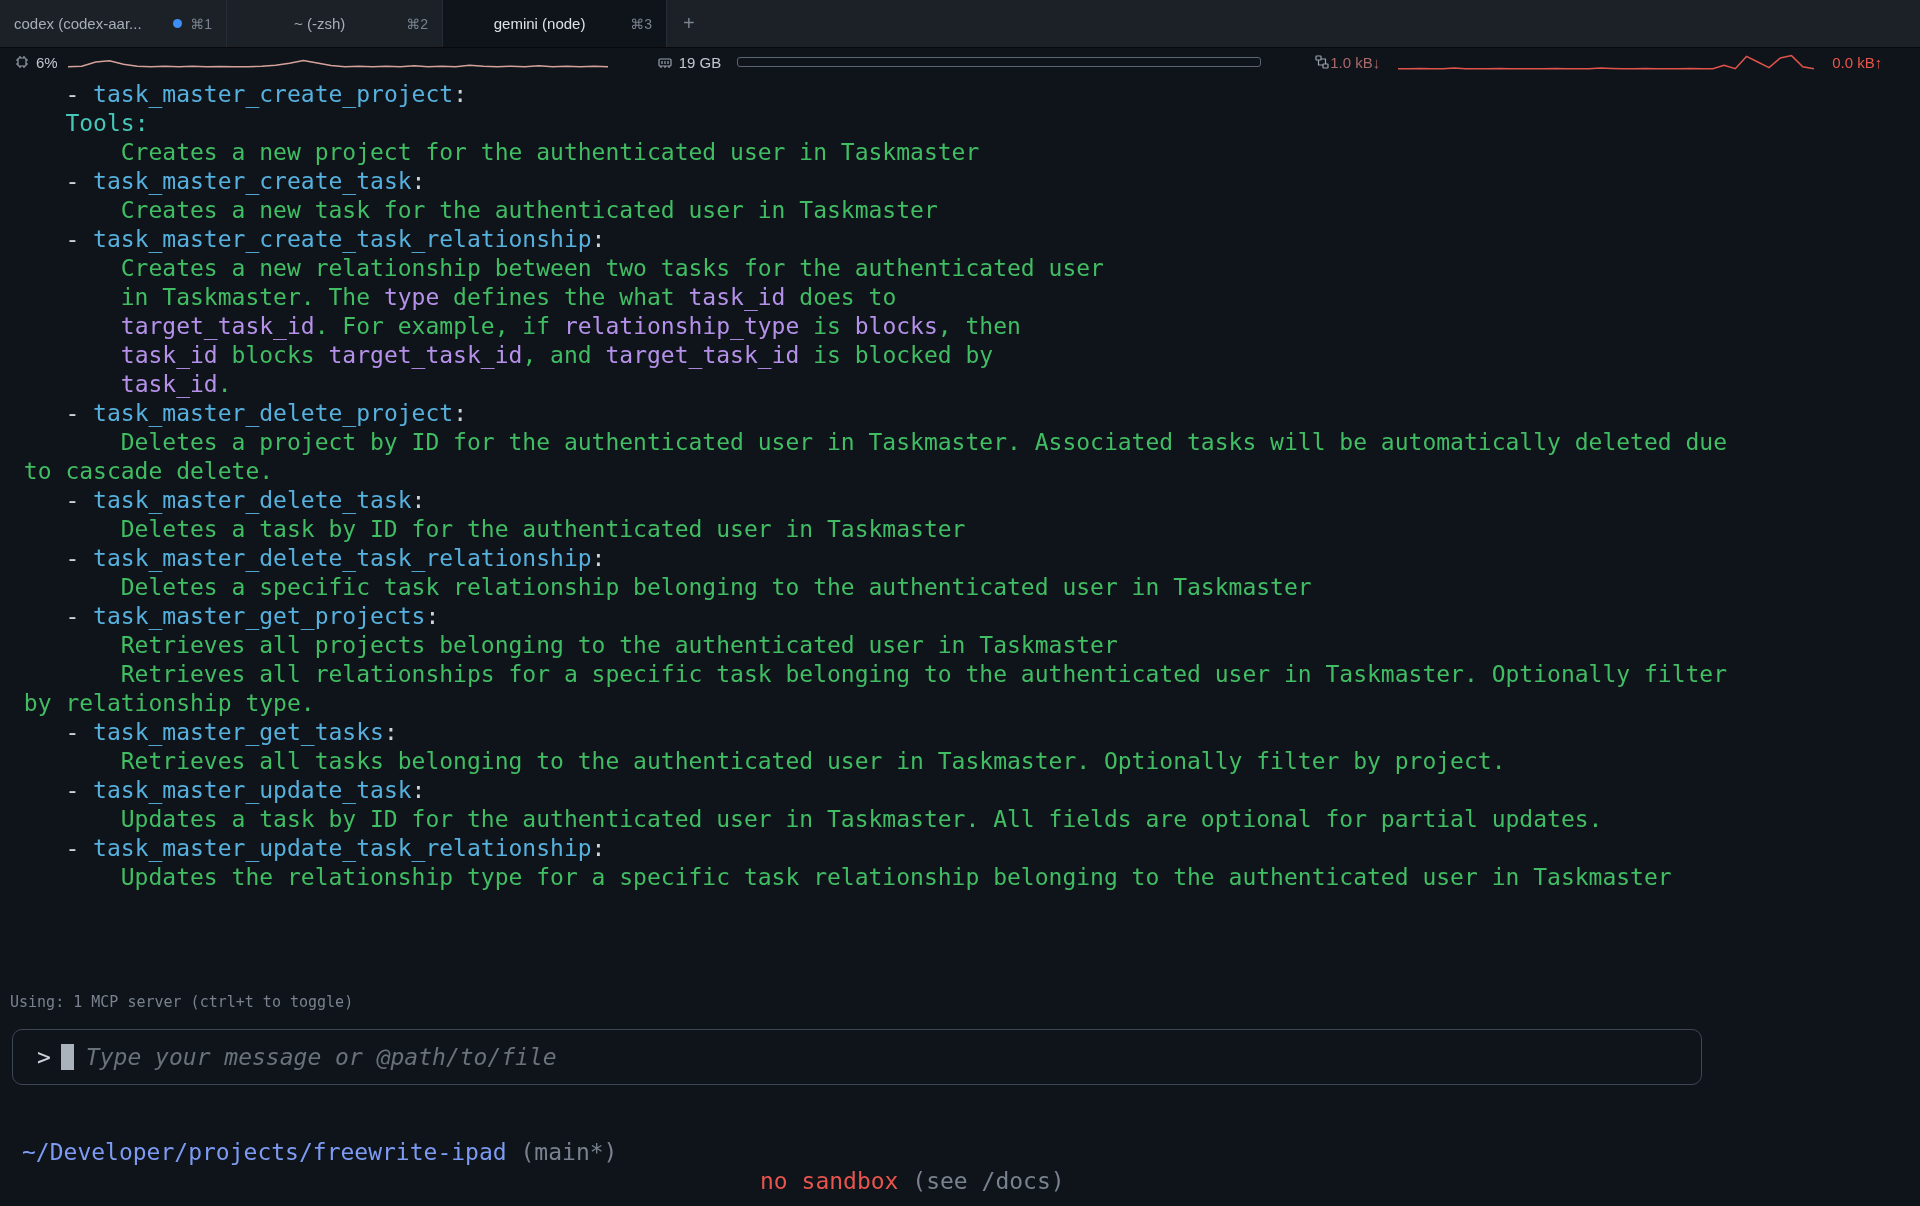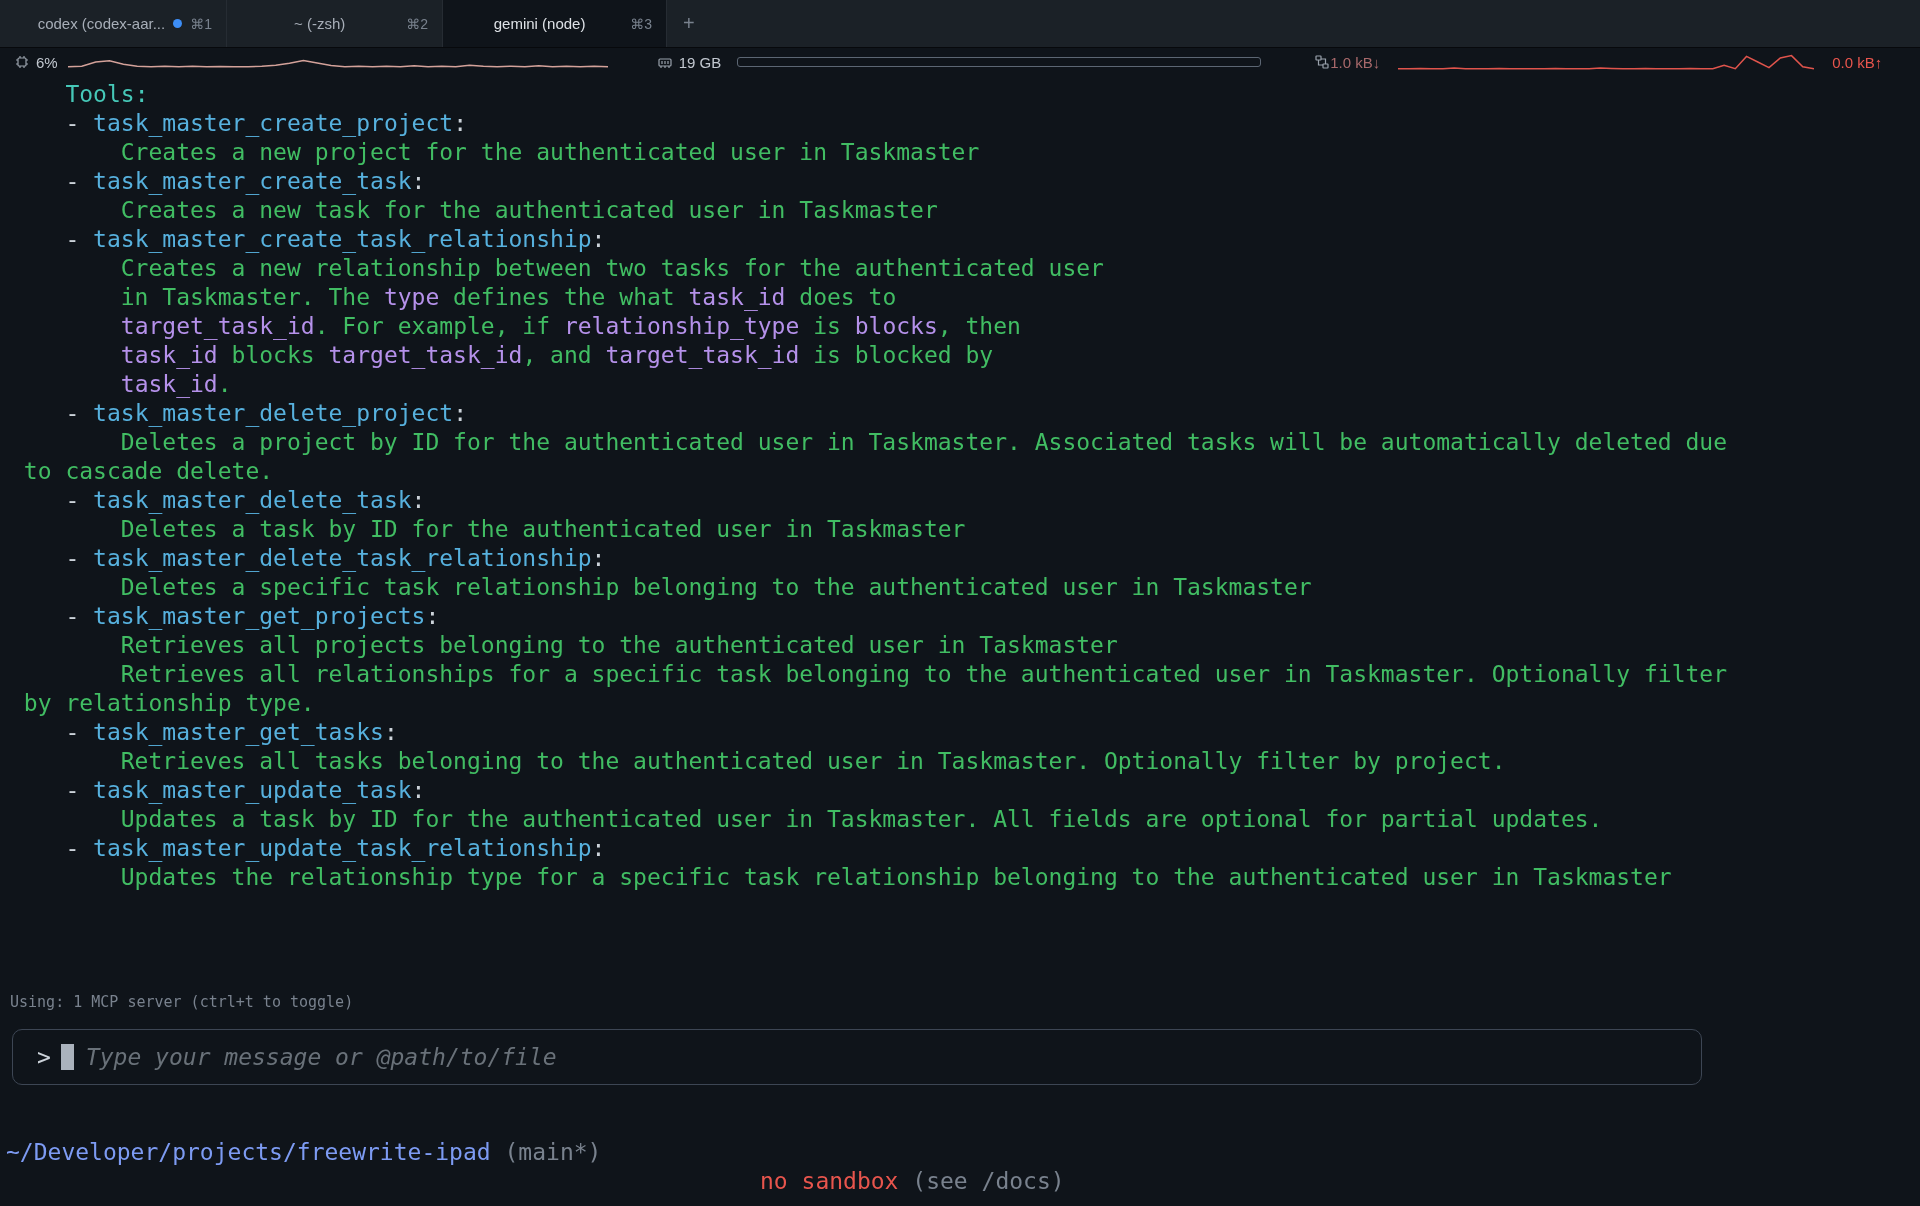--- a/index.html
+++ b/index.html
@@ -9,21 +9,21 @@
   .window { width:1920px; height:1206px; display:flex; flex-direction:column; background:var(--bg); }
 
   
   .tabbar { height:48px; background:var(--tabbar_bg); display:flex; align-items:stretch;
             font-family:"Liberation Sans",sans-serif; font-size:15px; border-bottom:1px solid #07090c; }
   .tab { display:flex; align-items:center; padding:0 14px; gap:8px; border-right:1px solid #262c33; cursor:default; }
   .tab-codex { width:227px; }
   .tab-zsh { width:216px;justify-content:space-between; }
   .tab-gemini { width:224px; }
   .tab .tab-title { color:var(--tabtext); overflow:hidden; white-space:nowrap; flex:1; text-align:center; }
-  .tab-codex .tab-title { text-align:right; }
+  .tab-codex .tab-title { text-align:left; }
   .tab .tab-shortcut { color:var(--dim); font-size:14px; }
   .tab.active { background:var(--bg); }
   .tab.active .tab-title { color:var(--tabtext_active); }
   .tab-dot { width:9px; height:9px; border-radius:50%; background:var(--dot); flex:0 0 auto; }
   .tab-new { display:flex; align-items:center; padding:0 16px; color:var(--dim); font-size:20px; }
 
   
   .statusbar { height:28px; display:flex; align-items:center; padding-left:14px;
                font-family:"Liberation Sans",sans-serif; font-size:15px; color:var(--statustext); background:var(--bg); }
   .sb-icon { display:inline-flex; width:16px; height:16px; flex:0 0 auto; }
@@ -45,21 +45,21 @@
   .c-red{color:var(--red)} .c-path{color:var(--path)}
 
   
   .mcp { margin:96px 0 0 10px; font-size:15px; line-height:29px; color:var(--dim); white-space:pre; }
   .inputbox { margin:12px 0 0 12px; width:1690px; height:56px; border:1px solid var(--box_border);
               border-radius:10px; display:flex; align-items:center; padding-left:24px; font-size:23px; }
   .prompt { color:var(--fg); }
   .cursor { display:inline-block; width:13px; height:26px; background:var(--cursor); margin-left:10px; }
   .placeholder { color:var(--placeholder); margin-left:12px;font-style:italic; }
   .statusline { position:relative; margin-top:24px; height:29px; font-size:23px; line-height:29px; white-space:pre; }
-  .sl-left { position:absolute; left:6px;text-align:right; }
+  .sl-left { position:absolute; left:22px;text-align:right; }
   .sl-center { position:absolute; left:760px; }
 </style>
 </head>
 <body>
 
 <div class="window">
 
   <div class="tabbar">
     <div class="tab tab-codex">
       <span class="tab-title">codex (codex-aar...</span>
@@ -106,22 +106,22 @@
       </svg>
     </span>
     <span class="netdown">1.0 kB↓</span>
     <svg class="spark" id="net-spark" viewBox="0 0 416 20" preserveAspectRatio="none">
         <polyline points="0.0,16.7 11.2,16.7 22.5,16.4 33.7,16.7 45.0,16.7 56.2,16.1 67.5,16.7 78.7,16.7 89.9,16.7 101.2,16.4 112.4,16.7 123.7,16.7 134.9,16.7 146.2,16.7 157.4,16.4 168.6,16.7 179.9,16.7 191.1,16.7 202.4,16.1 213.6,16.4 224.9,16.7 236.1,16.7 247.4,16.4 258.6,16.7 269.8,16.7 281.1,16.7 292.3,16.4 303.6,16.7 314.8,16.7 326.1,13.2 337.3,16.7 348.5,4.4 359.8,10.0 371.0,15.6 382.3,6.0 393.5,3.6 404.8,14.8 416.0,16.7" fill="none" stroke="#e0544c" stroke-width="1.5"></polyline>
       </svg>
     <span class="netup">0.0 kB↑</span>
   </div>
 
   <div class="output">
+      <div class="tline"><span class="c-fg">    - </span><span class="c-tool">task_master_create_project</span><span class="c-fg">:</span></div>
       <div class="tline"><span class="c-fg">    </span><span class="c-teal">Tools:</span></div>
-      <div class="tline"><span class="c-fg">    - </span><span class="c-tool">task_master_create_project</span><span class="c-fg">:</span></div>
       <div class="tline"><span class="c-green">        Creates a new project for the authenticated user in Taskmaster</span></div>
       <div class="tline"><span class="c-fg">    - </span><span class="c-tool">task_master_create_task</span><span class="c-fg">:</span></div>
       <div class="tline"><span class="c-green">        Creates a new task for the authenticated user in Taskmaster</span></div>
       <div class="tline"><span class="c-fg">    - </span><span class="c-tool">task_master_create_task_relationship</span><span class="c-fg">:</span></div>
       <div class="tline"><span class="c-green">        Creates a new relationship between two tasks for the authenticated user</span></div>
       <div class="tline"><span class="c-green">        in Taskmaster. The </span><span class="c-purple">type</span><span class="c-green"> defines the what </span><span class="c-purple">task_id</span><span class="c-green"> does to</span></div>
       <div class="tline"><span class="c-green">        </span><span class="c-purple">target_task_id</span><span class="c-green">. For example, if </span><span class="c-purple">relationship_type</span><span class="c-green"> is </span><span class="c-purple">blocks</span><span class="c-green">, then</span></div>
       <div class="tline"><span class="c-green">        </span><span class="c-purple">task_id</span><span class="c-green"> blocks </span><span class="c-purple">target_task_id</span><span class="c-green">, and </span><span class="c-purple">target_task_id</span><span class="c-green"> is blocked by</span></div>
       <div class="tline"><span class="c-green">        </span><span class="c-purple">task_id</span><span class="c-green">.</span></div>
       <div class="tline"><span class="c-fg">    - </span><span class="c-tool">task_master_delete_project</span><span class="c-fg">:</span></div>

